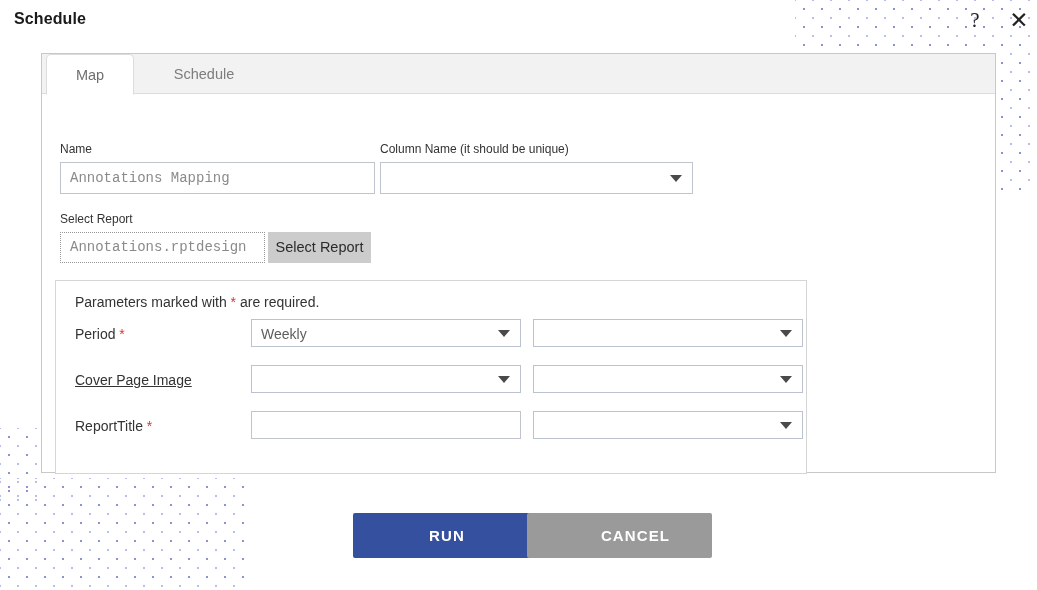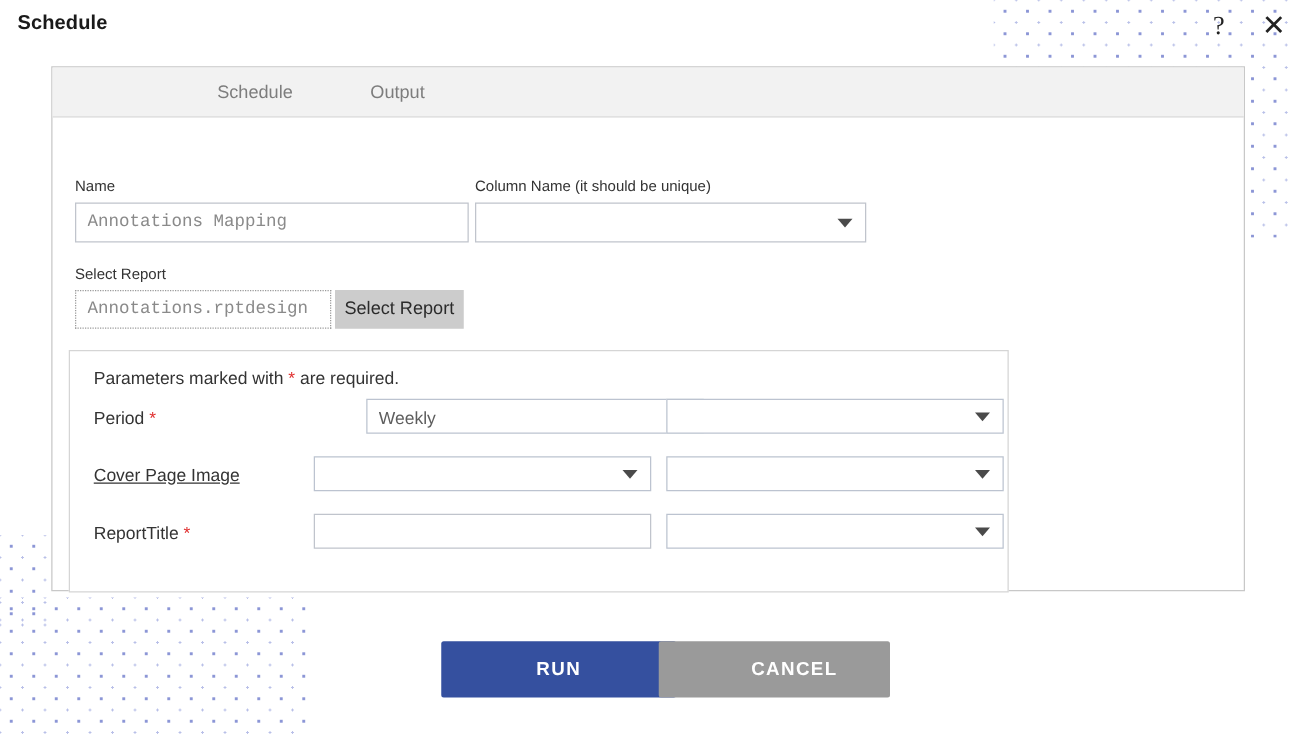--- a/index.html
+++ b/index.html
@@ -217,21 +217,21 @@
   }
   .param-aux {
     left: 477px;
     width: 270px;
     height: 28px;
     line-height: 28px;
   }
   .param-main.txt-input, .param-aux.txt-input { color: #5e5e5e; }
 
   #param-row-0-label { top: 45px; }
-  #param-row-0-main  { top: 38px; margin-left: 42px; }
+  #param-row-0-main  { top: 38px; }
   #param-row-0-aux   { top: 38px; }
   #param-row-1-label { top: 91px; text-decoration: underline; }
   #param-row-1-main  { top: 84px; }
   #param-row-1-aux   { top: 84px; }
   #param-row-2-label { top: 137px; }
   #param-row-2-main  { top: 130px; }
   #param-row-2-aux   { top: 130px; }
 
   
   .action-btn {
@@ -259,22 +259,22 @@
 
 <div id="title-bar">
   <div id="page-title">Schedule</div>
   <div class="hdr-icon" id="help-icon">?</div>
   <div class="hdr-icon" id="close-icon">✕</div>
 </div>
 
 <div id="dialog-panel">
 
   <div id="tab-bar">
+    <div class="tab active" id="tab-map">Map</div>
     <div class="tab" id="tab-schedule">Schedule</div>
-    <div class="tab" id="tab-output">Output</div>
   </div>
 
   <div id="form-body">
 
     <div class="field-label" id="label-name">Name</div>
     <input class="txt-input" id="input-name" type="text" value="Annotations Mapping" style="">
 
     <div class="field-label" id="label-column-name">Column Name (it should be unique)</div>
     <div class="sel-box" id="select-column-name">
       <span class="sel-value"></span>

